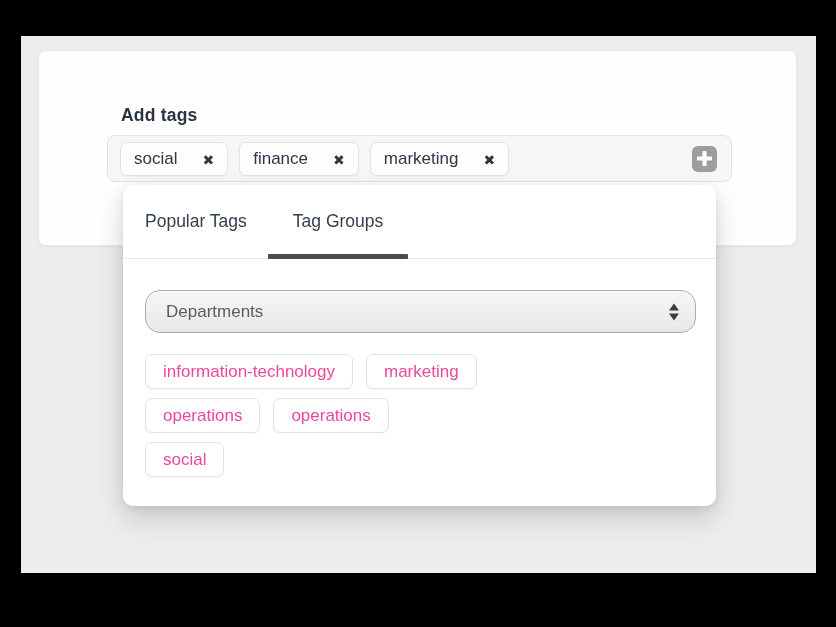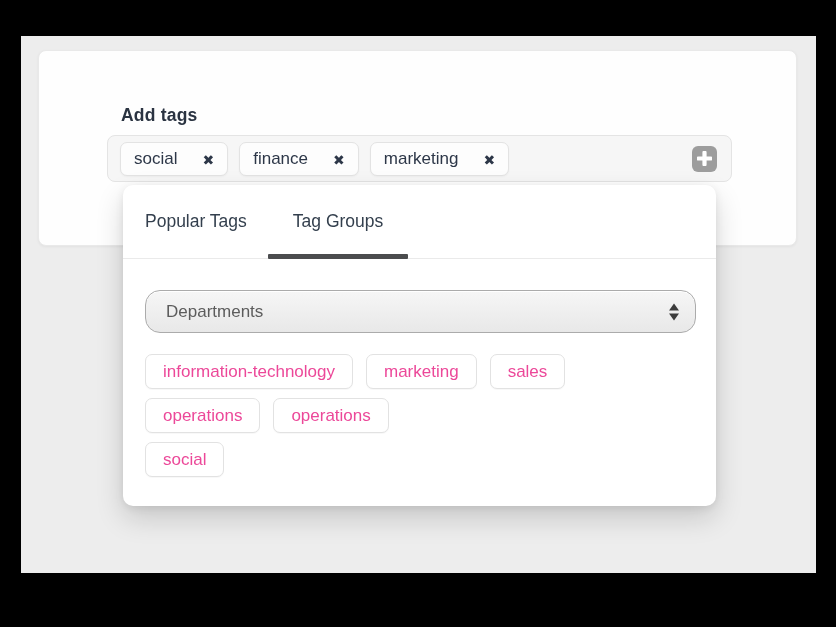--- a/index.html
+++ b/index.html
@@ -148,21 +148,20 @@
         <span class="sel-arrows">
           <span class="tri-up"></span>
           <span class="tri-down"></span>
         </span>
       </div>
 
       <div class="chip-rows">
         <div class="chip-row">
           <span class="gchip">information-technology</span>
           <span class="gchip">marketing</span>
-          <span class="gchip">sales</span>
         </div>
         <div class="chip-row">
           <span class="gchip">operations</span>
           <span class="gchip">operations</span>
         </div>
         <div class="chip-row">
           <span class="gchip">social</span>
         </div>
       </div>
 

